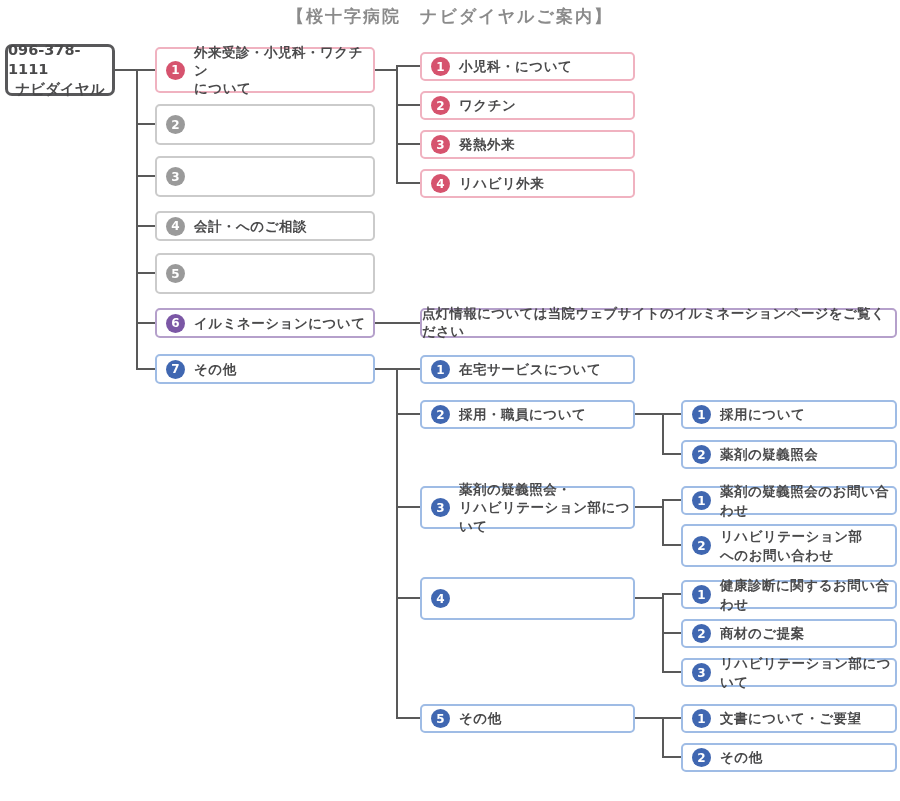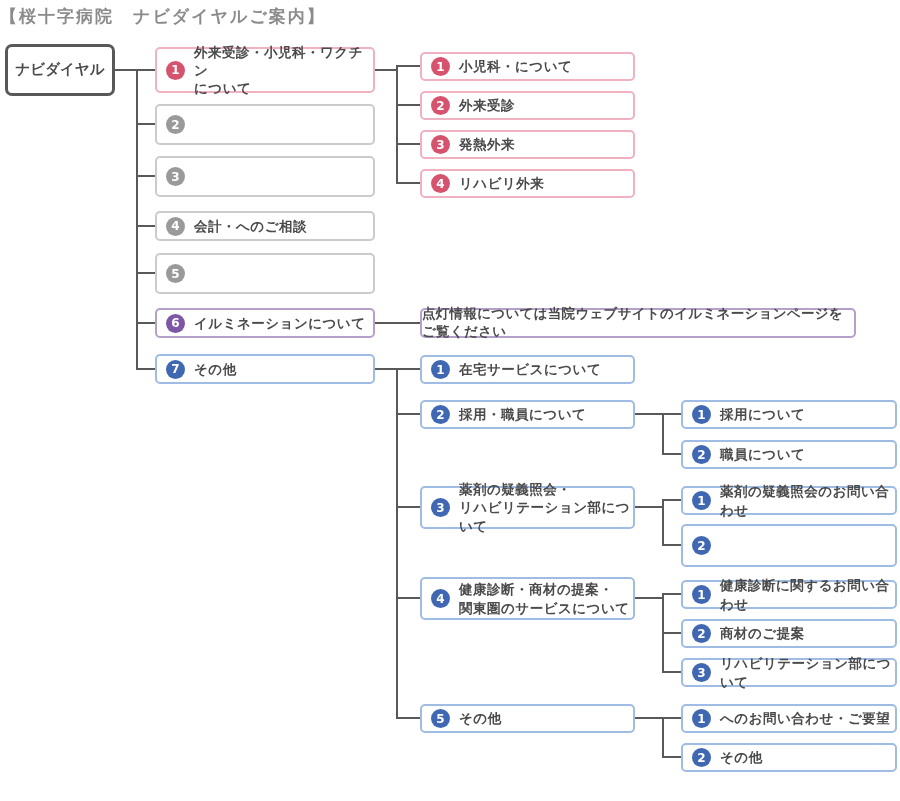--- a/index.html
+++ b/index.html
@@ -1,18 +1,18 @@
 <!DOCTYPE html>
 <html><head>
 <meta charset="utf-8">
 <style>
   html,body{margin:0;padding:0;background:#ffffff;}
   body{font-family:"DejaVu Sans","Liberation Sans",sans-serif;}
   #stage{position:relative;width:900px;height:801px;background:#ffffff;overflow:hidden;}
-  .title{position:absolute;left:0;top:5px;width:900px;text-align:left;
+  .title{position:absolute;left:0;top:5px;width:900px;text-align:center;
          font-size:17px;font-weight:bold;color:#8b8b8b;letter-spacing:2px;}
   .node{position:absolute;background:#fff;border-radius:5px;display:flex;
         align-items:center;box-sizing:border-box;padding-left:9px;gap:9px;}
   .node .label{font-size:13.5px;font-weight:bold;color:#4a4a4b;
                line-height:1.35;letter-spacing:0.5px;white-space:pre-line;}
   .badge{min-width:19px;width:19px;height:19px;border-radius:50%;color:#fff;
          font-size:12px;font-weight:bold;display:flex;align-items:center;
          justify-content:center;flex:0 0 19px;}
   .pink{border:2px solid #f0b2c0;}
   .pink .badge{background:#d6536e;}
@@ -34,20 +34,21 @@
   .ln{position:absolute;background:#595959;}
 </style>
 </head>
 <body>
 
 <div id="stage">
 
   <div class="title">【桜十字病院　ナビダイヤルご案内】</div>
 
   <div class="root">
+    <div>096-378-1111</div>
     <div>ナビダイヤル</div>
   </div>
 
   <div class="ln" style="left:115px;top:69px;width:23px;height:2px"></div>
   <div class="ln" style="left:136px;top:69px;width:2px;height:301px"></div>
   <div class="ln" style="left:136px;top:69px;width:19px;height:2px"></div>
   <div class="ln" style="left:136px;top:123px;width:19px;height:2px"></div>
   <div class="ln" style="left:136px;top:175px;width:19px;height:2px"></div>
   <div class="ln" style="left:136px;top:225px;width:19px;height:2px"></div>
   <div class="ln" style="left:136px;top:272px;width:19px;height:2px"></div>
@@ -116,87 +117,87 @@
     <span class="badge">7</span>
     <span class="label">その他</span>
   </div>
 
   <div class="node pink" style="left:420px;top:52px;width:215px;height:29px">
     <span class="badge">1</span>
     <span class="label">小児科・について</span>
   </div>
   <div class="node pink" style="left:420px;top:91px;width:215px;height:29px">
     <span class="badge">2</span>
-    <span class="label">外来受診</span>
+    <span class="label">ワクチン</span>
   </div>
   <div class="node pink" style="left:420px;top:130px;width:215px;height:29px">
     <span class="badge">3</span>
     <span class="label">発熱外来</span>
   </div>
   <div class="node pink" style="left:420px;top:169px;width:215px;height:29px">
     <span class="badge">4</span>
     <span class="label">リハビリ外来</span>
   </div>
 
-  <div class="notebox" style="left:420px;top:308px;width:436px;height:30px">
+  <div class="notebox" style="left:420px;top:308px;width:477px;height:30px">
     <span class="label">点灯情報については当院ウェブサイトのイルミネーションページをご覧ください</span>
   </div>
 
   <div class="node blue" style="left:420px;top:355px;width:215px;height:29px">
     <span class="badge">1</span>
     <span class="label">在宅サービスについて</span>
   </div>
   <div class="node blue" style="left:420px;top:400px;width:215px;height:29px">
     <span class="badge">2</span>
     <span class="label">採用・職員について</span>
   </div>
   <div class="node blue" style="left:420px;top:486px;width:215px;height:43px">
     <span class="badge">3</span>
     <span class="label">薬剤の疑義照会・
 リハビリテーション部について</span>
   </div>
   <div class="node blue" style="left:420px;top:577px;width:215px;height:43px">
     <span class="badge">4</span>
-    <span class="label">健康診断・商材の提案・
-関東圏のサービスについて</span>
   </div>
   <div class="node blue" style="left:420px;top:704px;width:215px;height:29px">
     <span class="badge">5</span>
     <span class="label">その他</span>
   </div>
 
   <div class="node blue" style="left:681px;top:400px;width:216px;height:29px">
     <span class="badge">1</span>
     <span class="label">採用について</span>
   </div>
   <div class="node blue" style="left:681px;top:440px;width:216px;height:29px">
     <span class="badge">2</span>
-    <span class="label">職員について</span>
+    <span class="label">薬剤の疑義照会</span>
   </div>
   <div class="node blue" style="left:681px;top:486px;width:216px;height:29px">
     <span class="badge">1</span>
     <span class="label">薬剤の疑義照会のお問い合わせ</span>
   </div>
   <div class="node blue" style="left:681px;top:524px;width:216px;height:43px">
     <span class="badge">2</span>
+    <span class="label">リハビリテーション部
+へのお問い合わせ</span>
   </div>
   <div class="node blue" style="left:681px;top:580px;width:216px;height:29px">
     <span class="badge">1</span>
     <span class="label">健康診断に関するお問い合わせ</span>
   </div>
   <div class="node blue" style="left:681px;top:619px;width:216px;height:29px">
     <span class="badge">2</span>
     <span class="label">商材のご提案</span>
   </div>
   <div class="node blue" style="left:681px;top:658px;width:216px;height:29px">
     <span class="badge">3</span>
     <span class="label">リハビリテーション部について</span>
   </div>
   <div class="node blue" style="left:681px;top:704px;width:216px;height:29px">
     <span class="badge">1</span>
-    <span class="label">へのお問い合わせ・ご要望</span>
+    <span class="label">文書について・ご要望</span>
   </div>
   <div class="node blue" style="left:681px;top:743px;width:216px;height:29px">
     <span class="badge">2</span>
     <span class="label">その他</span>
   </div>
 
 </div>
 
 </body></html>

